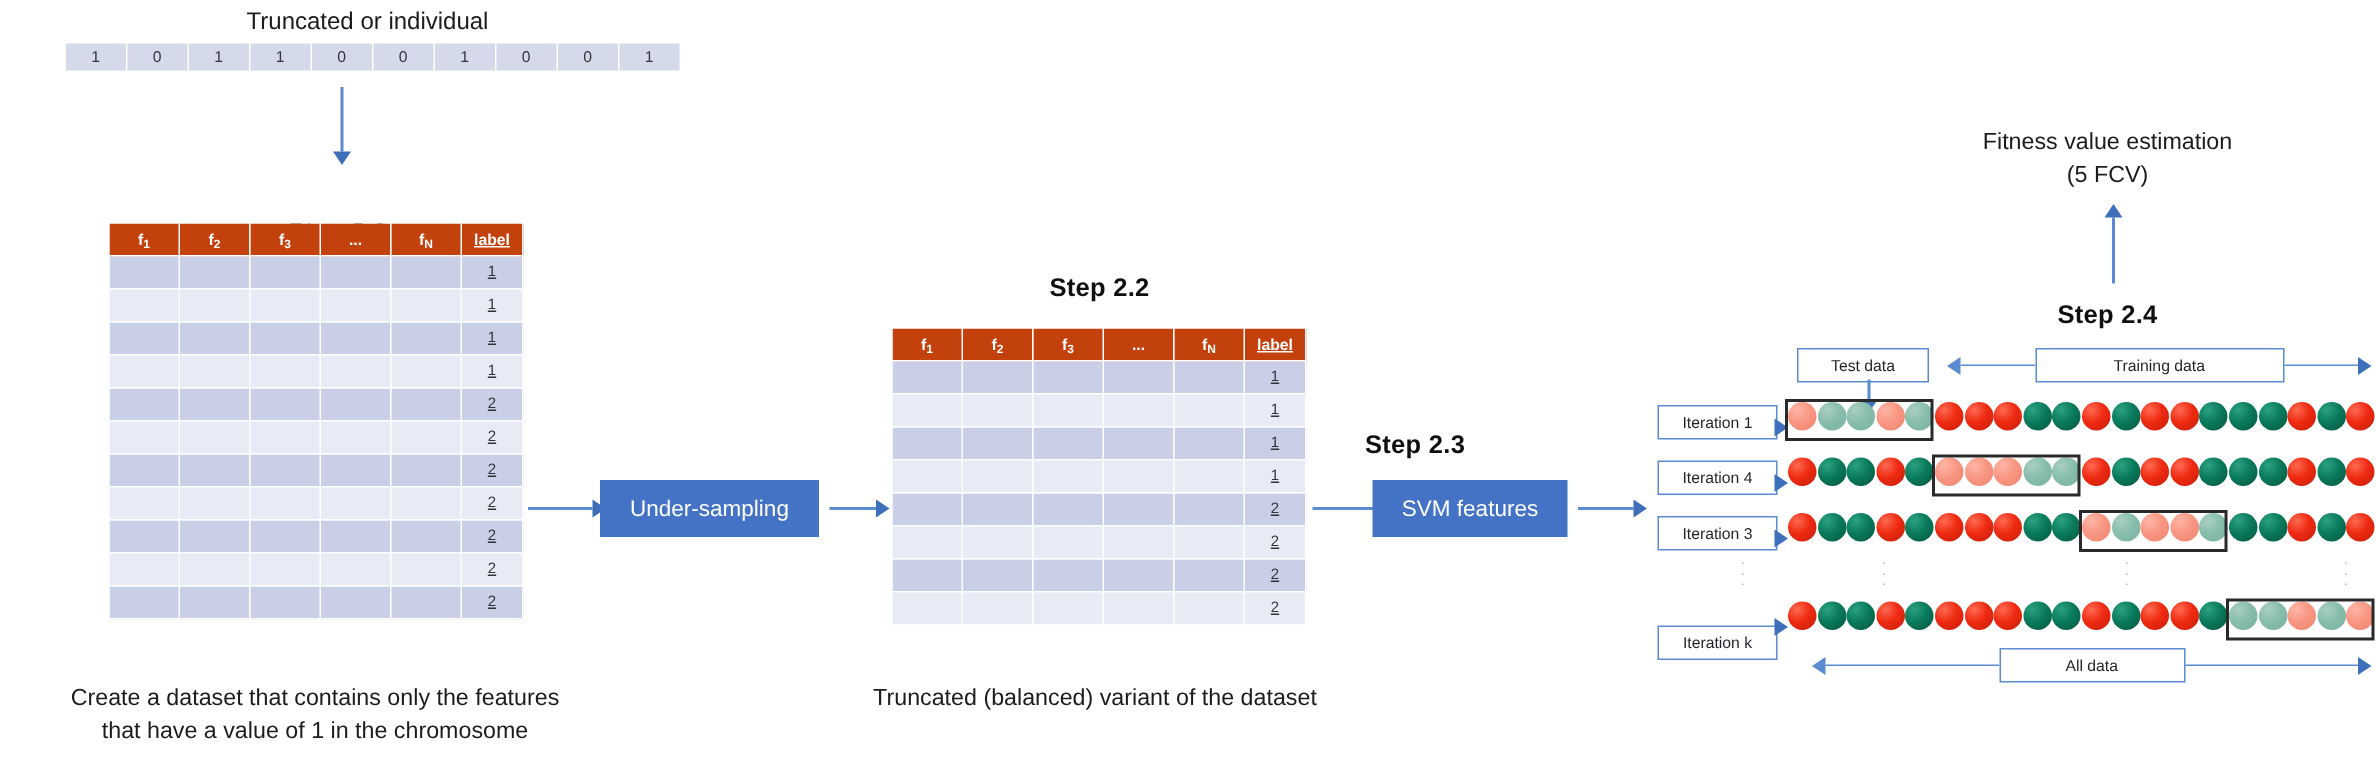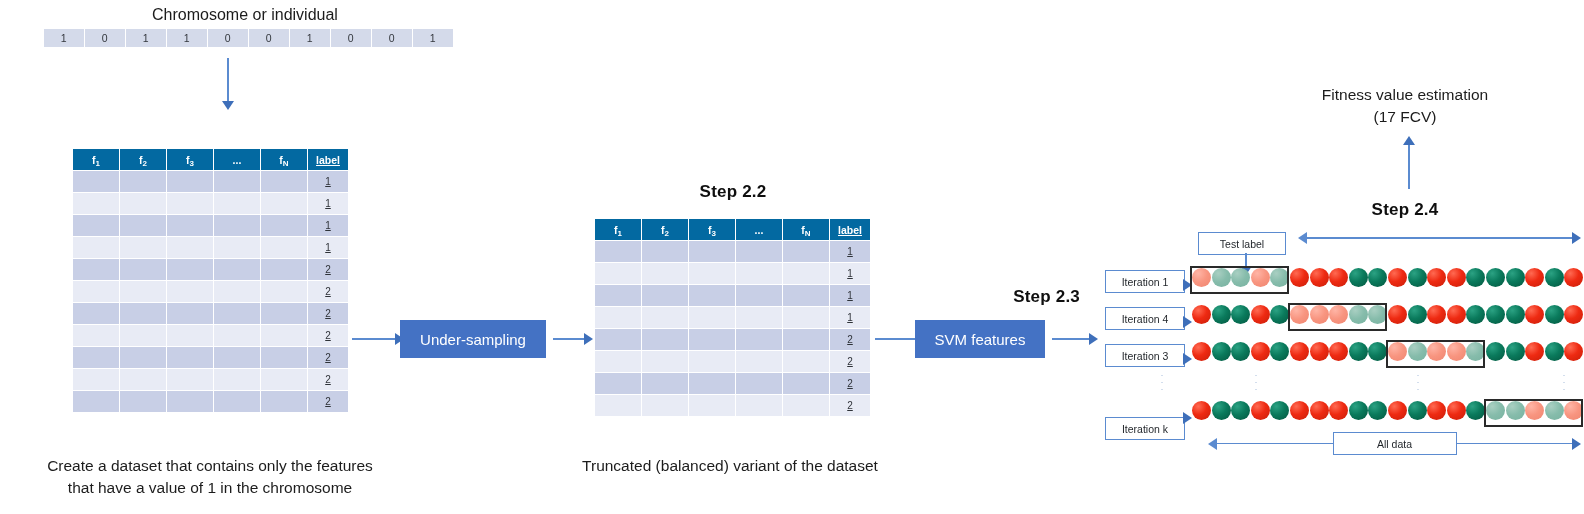--- a/index.html
+++ b/index.html
@@ -27,21 +27,21 @@
     background:#d4daea;
     margin-right:1.5px;
     display:flex;align-items:center;justify-content:center;
     font-size:10.5px;color:#33373d;
   }
   #chromosome-strip .gene:last-child{margin-right:0;}
 
   
   .dtable{border-collapse:collapse;}
   .dtable th{
-    background:#0369a1;color:#ffffff;
+    background:#c2410c;color:#ffffff;
     font-size:10.5px;font-weight:bold;
     height:21px;padding:0;text-align:center;
     border:1.5px solid #ffffff;
   }
   .dtable td{
     height:21px;padding:0;text-align:center;
     font-size:10px;color:#2f3339;
     border:1.5px solid #ffffff;
   }
   .dtable tr.odd td{background:#c8cfe6;}
@@ -116,21 +116,21 @@
   }
   .testbox-outline{
     position:absolute;border:2.2px solid #2a2a2a;background:transparent;
     height:24px;top:-2px;
   }
   .vdots{position:absolute;color:#9fb6d8;font-size:9px;line-height:7px;text-align:center;}
 </style>
 </head>
 <body>
 
-<div class="abs cap" style="left:40px;top:4px;width:410px;font-size:16px;">Chromosome or individual</div>
+<div class="abs cap" style="left:40px;top:4px;width:410px;font-size:16px;">Truncated or individual</div>
 
 <div class="abs" id="chromosome-strip" style="left:44px;top:29px;">
     <div class="gene">1</div>
     <div class="gene">0</div>
     <div class="gene">1</div>
     <div class="gene">1</div>
     <div class="gene">0</div>
     <div class="gene">0</div>
     <div class="gene">1</div>
     <div class="gene">0</div>
@@ -348,48 +348,49 @@
     </table>
 </div>
 
 <div class="abs cap" style="left:530px;top:455px;width:400px;text-align:center;">Truncated (balanced) variant of the dataset</div>
 
 <div class="arrow-h" style="left:875px;top:333px;width:56px;">
   <div class="shaft"></div>
     <div class="head"></div>
 </div>
 
-<div class="abs steplbl" style="left:910px;top:287px;width:170px;text-align:right;">Step 2.3</div>
+<div class="abs steplbl" style="left:910px;top:287px;width:170px;text-align:left;">Step 2.3</div>
 
 <div class="abs procbox" style="left:915px;top:320px;width:130px;">SVM features</div>
 
 <div class="arrow-h" style="left:1052px;top:333px;width:46px;">
   <div class="shaft"></div>
     <div class="head"></div>
 </div>
 
 <div class="abs cap" style="left:1240px;top:84px;width:330px;text-align:center;">Fitness value estimation
-(17 FCV)</div>
+(5 FCV)</div>
 
 <div class="arrow-v" style="left:1403px;top:136px;height:53px;">
   <div class="headup"></div>
   <div class="shaftv" style="flex:1;"></div>
 </div>
 
 <div class="abs steplbl" style="left:1320px;top:200px;width:170px;text-align:center;">Step 2.4</div>
 
-<div class="abs cvbox" style="left:1198px;top:232px;width:86px;">Test label</div>
+<div class="abs cvbox" style="left:1198px;top:232px;width:86px;">Test data</div>
 <div class="arrow-v" style="left:1240px;top:253px;height:22px;">
   <div class="shaftv" style="flex:1;"></div>
   <div class="headdn"></div>
 </div>
 
 <div class="arrow-h" style="left:1298px;top:232px;width:283px;">
   <div class="head-l"></div>
   <div class="shaft"></div>
+  <div class="cvbox" style="width:164px;">Training data</div>
   <div class="shaft"></div>
   <div class="head"></div>
 </div>
 
 <div class="abs" id="cv-rows" style="left:0;top:0;width:1584px;height:514px;pointer-events:none;">
     <div class="abs cvbox" style="left: 1105px; top: 270px; width: 78px;">Iteration 1</div>
     <div class="arrow-h" style="left: 1183px; top: 279px; width: 7px;">
       <div class="shaft"></div>
       <div class="head"></div>
     </div>

